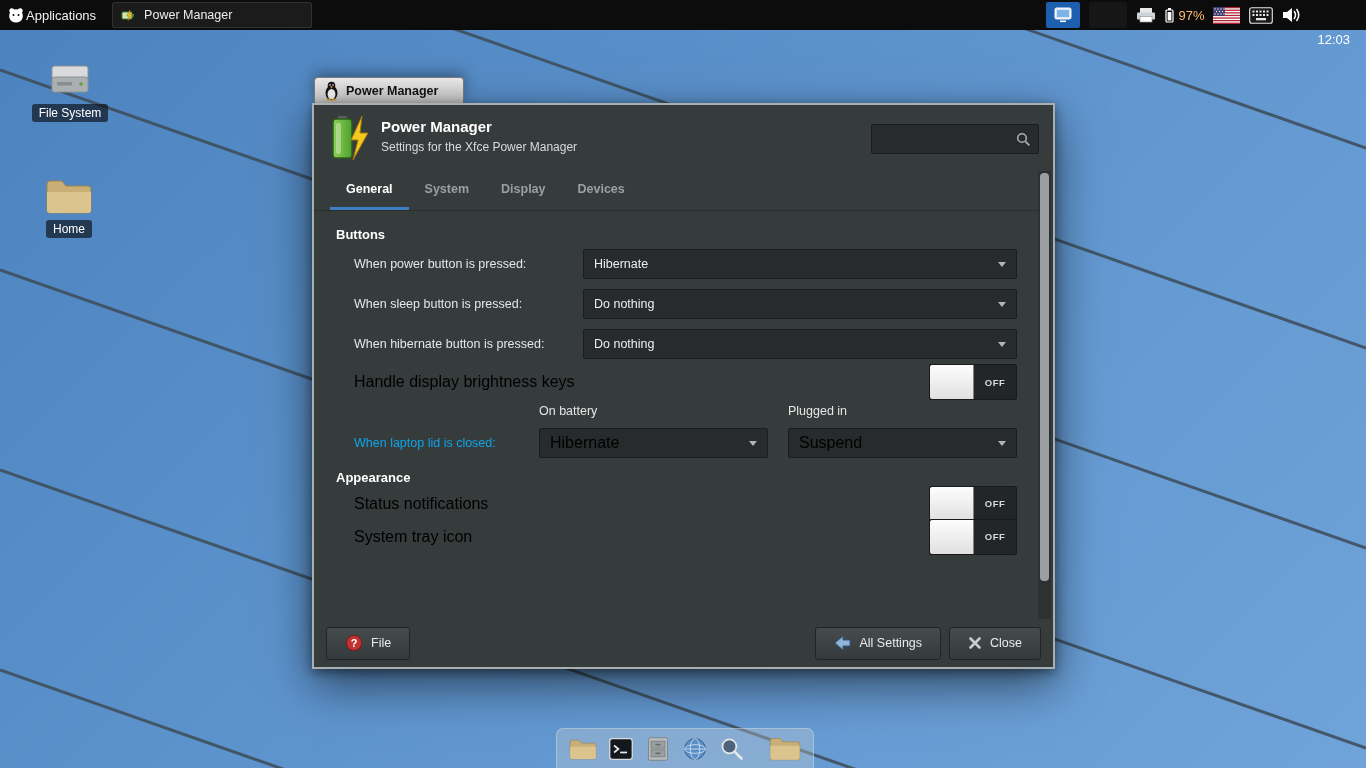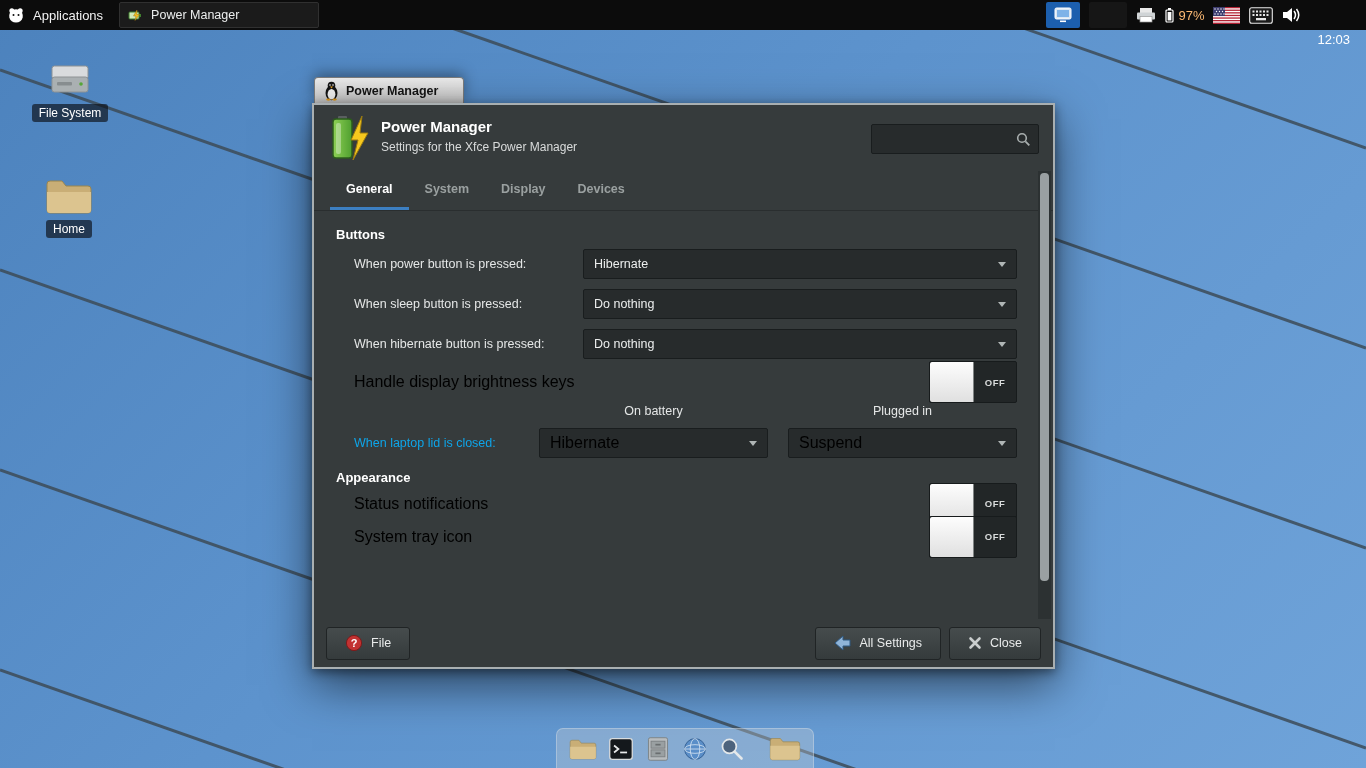--- a/index.html
+++ b/index.html
@@ -6,21 +6,21 @@
   html,body { width:1366px; height:768px; overflow:hidden; }
   body { font-family:"Liberation Sans", sans-serif; }
 
   .screen { position:relative; width:1366px; height:768px; overflow:hidden;
             background:linear-gradient(135deg,#4c82bd 0%,#5d93cd 45%,#6fa3d9 100%); }
   .cables { position:absolute; inset:0; z-index:1; }
 
   
   .panel { position:absolute; top:0; left:0; right:0; height:30px; background:#0c0c0c;
            display:flex; align-items:center; color:#eee; z-index:60; }
-  .apps-btn { display:flex; align-items:center; gap:7px; height:30px; padding:0 12px 0 6px; cursor:default; }
+  .apps-btn { display:flex; align-items:center; height:30px; padding:0 12px 0 6px; cursor:default; }
   .apps-btn span { font-size:13px; color:#f2f2f2; }
   .task-btn { display:flex; align-items:center; gap:7px; height:26px; width:200px; margin-left:4px;
               background:#1b1b1b; border:1px solid #303030; border-radius:2px; padding:0 8px; }
   .task-btn span { font-size:12.5px; color:#eceeee; }
   .tray { margin-left:auto; display:flex; align-items:center; gap:9px; padding-right:10px; }
   .tray-pm { width:34px; height:26px; background:#1c5fae; border-radius:2px;
              display:flex; align-items:center; justify-content:center; }
   .tray-slot { width:38px; height:26px; background:#161616; border-radius:2px; }
   .battery-group { display:flex; align-items:center; gap:4px; }
   .battery-group b { font-size:13px; font-weight:normal; color:#fdba74; }
@@ -62,29 +62,29 @@
   .content { position:absolute; top:106px; left:0; right:16px; bottom:48px; padding:10px 20px 0 22px; overflow:hidden; }
   .sec-h { font-size:13px; font-weight:bold; color:#ffffff; margin:6px 0 2px 0; }
   .row { display:flex; align-items:center; height:40px; padding-left:18px; }
   .row .lbl { font-size:12.5px; color:#e5e7e7; }
   .dropdown { width:434px; height:30px; margin-left:auto; background:#272b2c; border:1px solid #191d1e;
               border-radius:2px; display:flex; align-items:center; padding:0 10px; }
   .dropdown .val { font-size:12.5px; color:#eceeee; }
   .chev { margin-left:auto; width:0; height:0; border-left:4px solid transparent;
           border-right:4px solid transparent; border-top:5px solid #b0b6b6; }
   .toggle-row { display:flex; align-items:center; height:36px; padding-left:18px; }
-  .switch { width:88px; height:42px; margin-left:auto; background:#222627; border:1px solid #171b1c;
+  .switch { width:88px; height:36px; margin-left:auto; background:#222627; border:1px solid #171b1c;
             border-radius:2px; display:flex; overflow:hidden; }
   .switch .handle { width:44px; background:linear-gradient(#fdfdfd,#e0e0e0); border-right:1px solid #808484;
                     border-radius:2px 0 0 2px; }
   .switch .state { flex:1; display:flex; align-items:center; justify-content:center; font-size:9.5px;
                    font-weight:bold; color:#d9dbdb; letter-spacing:.5px; }
 
   .lid-cols { display:flex; gap:20px; margin-left:203px; height:22px; align-items:center; }
-  .lid-cols div { width:229px; text-align:center; font-size:12.5px; color:#e5e7e7; }
+  .lid-cols div { width:229px; text-align:left; font-size:12.5px; color:#e5e7e7; }
   .lid-row { display:flex; align-items:center; height:42px; padding-left:18px; }
   .lid-row .lbl { width:185px; font-size:12.5px; color:#0ea5e9; }
   .dd-small { width:229px; height:30px; background:#272b2c; border:1px solid #191d1e; border-radius:2px;
               display:flex; align-items:center; padding:0 10px; }
   .dd-small + .dd-small { margin-left:20px; }
   .app-toggle-row { display:flex; align-items:center; height:33px; padding-left:18px; }
 
   .scrollbar { position:absolute; top:66px; right:2px; bottom:48px; width:13px; background:#2c3132; }
   .scroll-thumb { position:absolute; top:2px; left:2px; width:9px; height:408px; background:#9aa0a2; border-radius:4px; }
 

